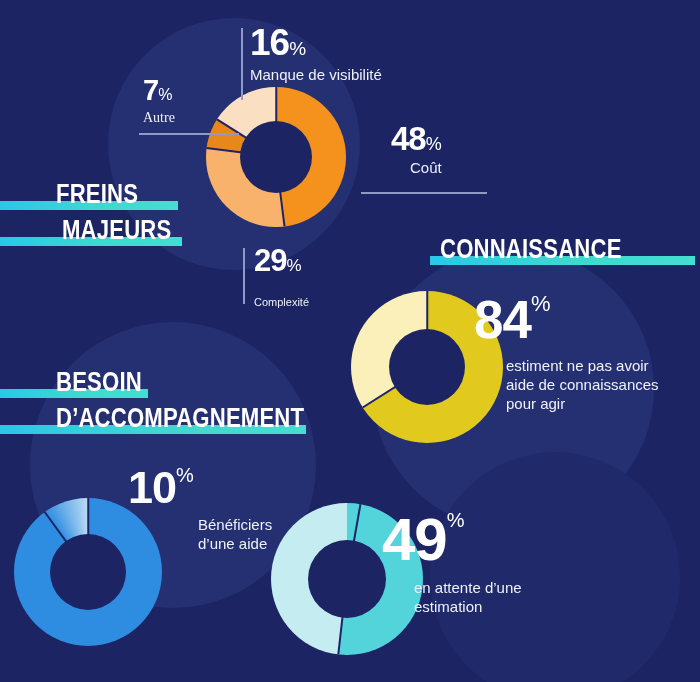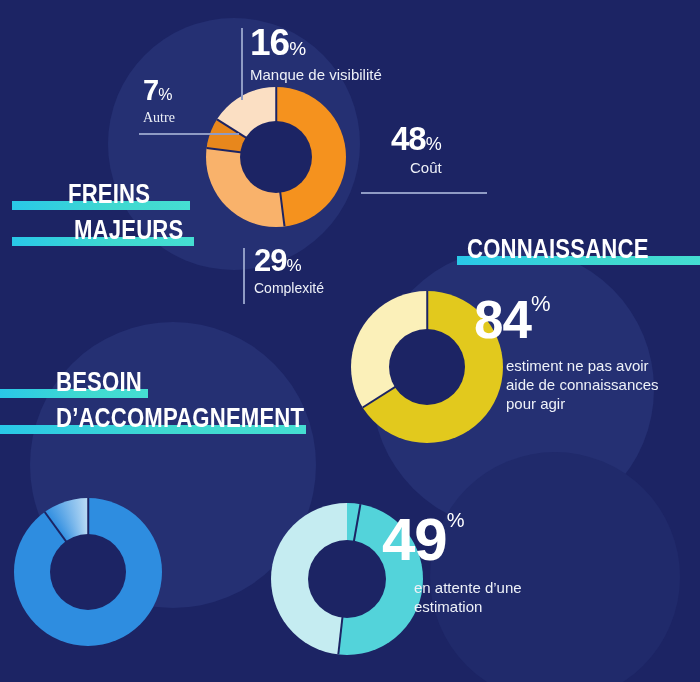--- a/index.html
+++ b/index.html
@@ -54,28 +54,28 @@
     color: #ffffff;
     font-weight: 700;
     font-size: 27px;
     letter-spacing: 0.2px;
     line-height: 33px;
     transform: scaleX(0.82);
     transform-origin: left center;
     white-space: nowrap;
   }
 
-  #title-freins { left: 0px; top: 178px; padding-left: 12px; }
+  #title-freins { left: 0px; top: 178px; }
   #title-freins .title-bar { left: 0; }
   #title-freins .row1 .title-bar { width: 178px; }
   #title-freins .row2 .title-bar { width: 182px; }
   #title-freins .row1 .title-text { margin-left: 56px; }
   #title-freins .row2 .title-text { margin-left: 62px; }
 
-  #title-connaissance { left: 457px; top: 233px; }
+  #title-connaissance { left: 430px; top: 233px; }
   #title-connaissance .title-bar { left: 0; width: 265px; }
   #title-connaissance .title-text { margin-left: 10px; }
 
   #title-besoin { left: 0px; top: 366px; }
   #title-besoin .title-bar { left: 0; }
   #title-besoin .row1 .title-bar { width: 148px; }
   #title-besoin .row2 .title-bar { width: 306px; }
   #title-besoin .row1 .title-text { margin-left: 56px; }
   #title-besoin .row2 .title-text { margin-left: 56px; }
 
@@ -152,21 +152,21 @@
   #c-autre .sub { font-size: 14px; margin-top: 4px; font-family: Liberation Serif, serif; }
 
   #c-cout { left: 374px; top: 122px; text-align: right; }
   #c-cout .pct-num { font-size: 33px; }
   #c-cout .pct-sym { font-size: 18px; }
   #c-cout .sub { font-size: 15px; margin-top: 4px; margin-left: 36px; }
 
   #c-complexite { left: 254px; top: 245px; }
   #c-complexite .pct-num { font-size: 31px; }
   #c-complexite .pct-sym { font-size: 17px; }
-  #c-complexite .sub { font-size: 14px; margin-top: 4px; }
+  #c-complexite .sub { font-size: 11px; margin-top: 20px; }
 
   #c-connaissance { left: 474px; top: 293px; }
   #c-connaissance .pct-num { font-size: 53px; }
   #c-connaissance .pct-sym { font-size: 22px; vertical-align: top; }
   #c-connaissance .sub { font-size: 15px; margin-top: 11px; margin-left: 32px; }
 
   #c-aide { left: 128px; top: 465px; }
   #c-aide .pct-num { font-size: 45px; }
   #c-aide .pct-sym { font-size: 20px; vertical-align: top; }
   #c-aide .sub { font-size: 15px; margin-top: 6px; margin-left: 70px; }
@@ -282,20 +282,29 @@
     <div class="pct-line">
       <span class="pct-num">84</span><span class="pct-sym">%</span>
     </div>
     <div class="sub">
       <div>estiment ne pas avoir</div>
       <div>aide de connaissances</div>
       <div>pour agir</div>
     </div>
   </div>
 
+  <div class="callout" id="c-aide">
+    <div class="pct-line">
+      <span class="pct-num">10</span><span class="pct-sym">%</span>
+    </div>
+    <div class="sub">
+      <div>Bénéficiers</div>
+      <div>d’une aide</div>
+    </div>
+  </div>
 
   <div class="callout" id="c-estimation">
     <div class="pct-line">
       <span class="pct-num">49</span><span class="pct-sym">%</span>
     </div>
     <div class="sub">
       <div>en attente d’une</div>
       <div>estimation</div>
     </div>
   </div>

